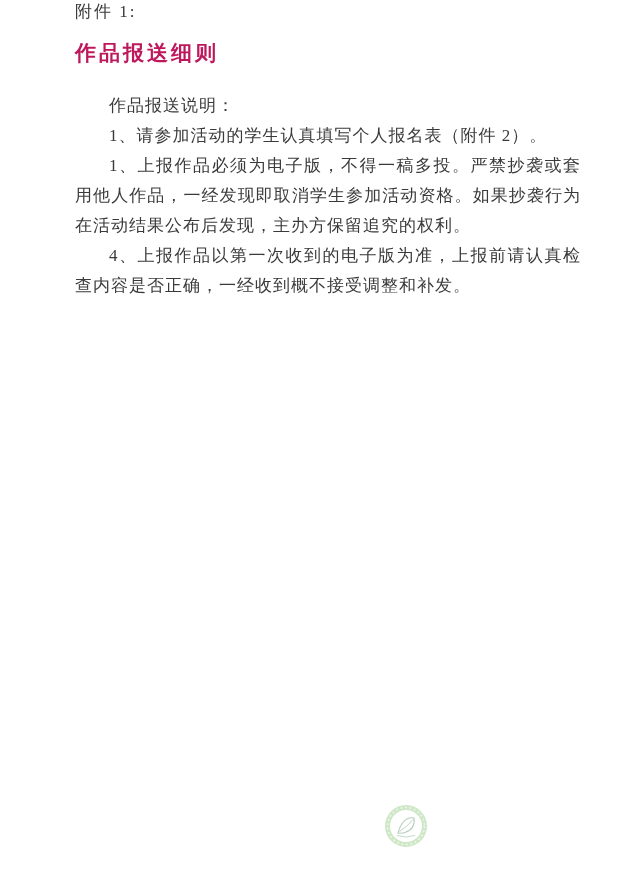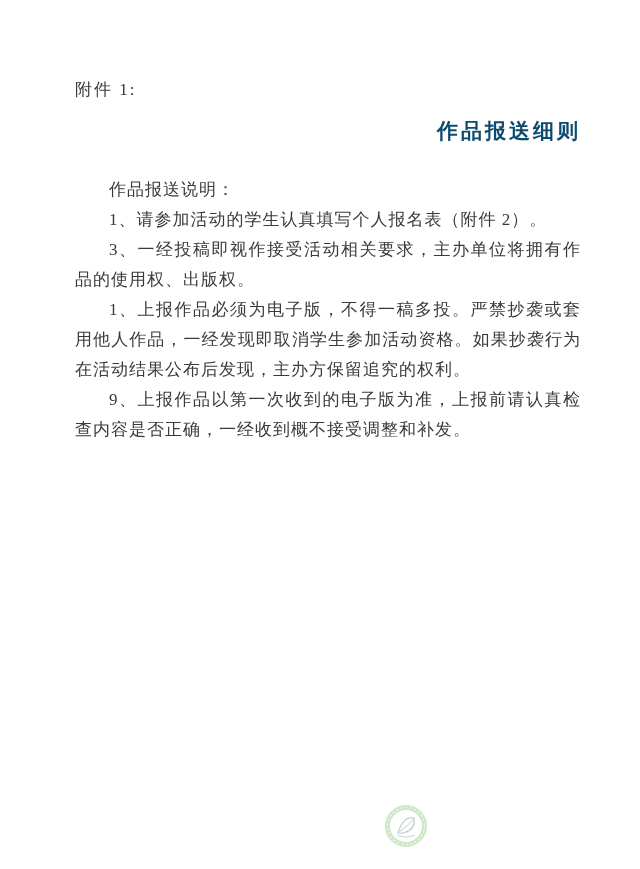--- a/index.html
+++ b/index.html
@@ -17,46 +17,45 @@
     overflow: hidden;
     box-sizing: border-box;
   }
   .content {
     position: absolute;
     left: 75px;
     right: 59px;
     top: 0;
   }
   .attachment-label {
-    margin-top: 78px;
     font-size: 17px;
     line-height: 24px;
     letter-spacing: 2px;
     text-align: left;
   }
   .doc-title {
     margin: 12px 0 0 0;
-    text-align: right;
+    text-align: left;
     font-size: 21px;
     font-weight: bold;
     line-height: 34px;
     letter-spacing: 3px;
-    color: #0c4a6e;
+    color: #be185d;
   }
   .para {
     margin: 0;
     font-size: 17px;
     line-height: 30px;
     letter-spacing: 1px;
     text-align: justify;
     text-indent: 2em;
     color: #3a3a3a;
   }
   .intro {
-    margin-top: 27px;
+    margin-top: 21px;
   }
   .seal {
     position: absolute;
     left: 384px;
     top: 804px;
     width: 44px;
     height: 44px;
     opacity: 0.85;
   }
 </style>
@@ -66,23 +65,22 @@
 <div class="page">
   <div class="content">
 
     <div class="attachment-label">附件 1:</div>
 
     <h1 class="doc-title">作品报送细则</h1>
 
     <p class="para intro">作品报送说明：</p>
 
     <p class="para">1、请参加活动的学生认真填写个人报名表（附件 2）。</p>
-    <p class="para">3、一经投稿即视作接受活动相关要求，主办单位将拥有作品的使用权、出版权。</p>
     <p class="para">1、上报作品必须为电子版，不得一稿多投。严禁抄袭或套用他人作品，一经发现即取消学生参加活动资格。如果抄袭行为在活动结果公布后发现，主办方保留追究的权利。</p>
-    <p class="para">9、上报作品以第一次收到的电子版为准，上报前请认真检查内容是否正确，一经收到概不接受调整和补发。</p>
+    <p class="para">4、上报作品以第一次收到的电子版为准，上报前请认真检查内容是否正确，一经收到概不接受调整和补发。</p>
 
   </div>
 
   <div class="seal">
     <svg width="44" height="44" viewBox="0 0 44 44" aria-hidden="true">
 
       <circle cx="22" cy="22" r="18.5" fill="none" stroke="#c6e3bd" stroke-width="5"></circle>
 
       <circle cx="22" cy="22" r="18.5" fill="none" stroke="#ffffff" stroke-width="1.6" stroke-dasharray="2 2.5" opacity="0.65"></circle>
 

